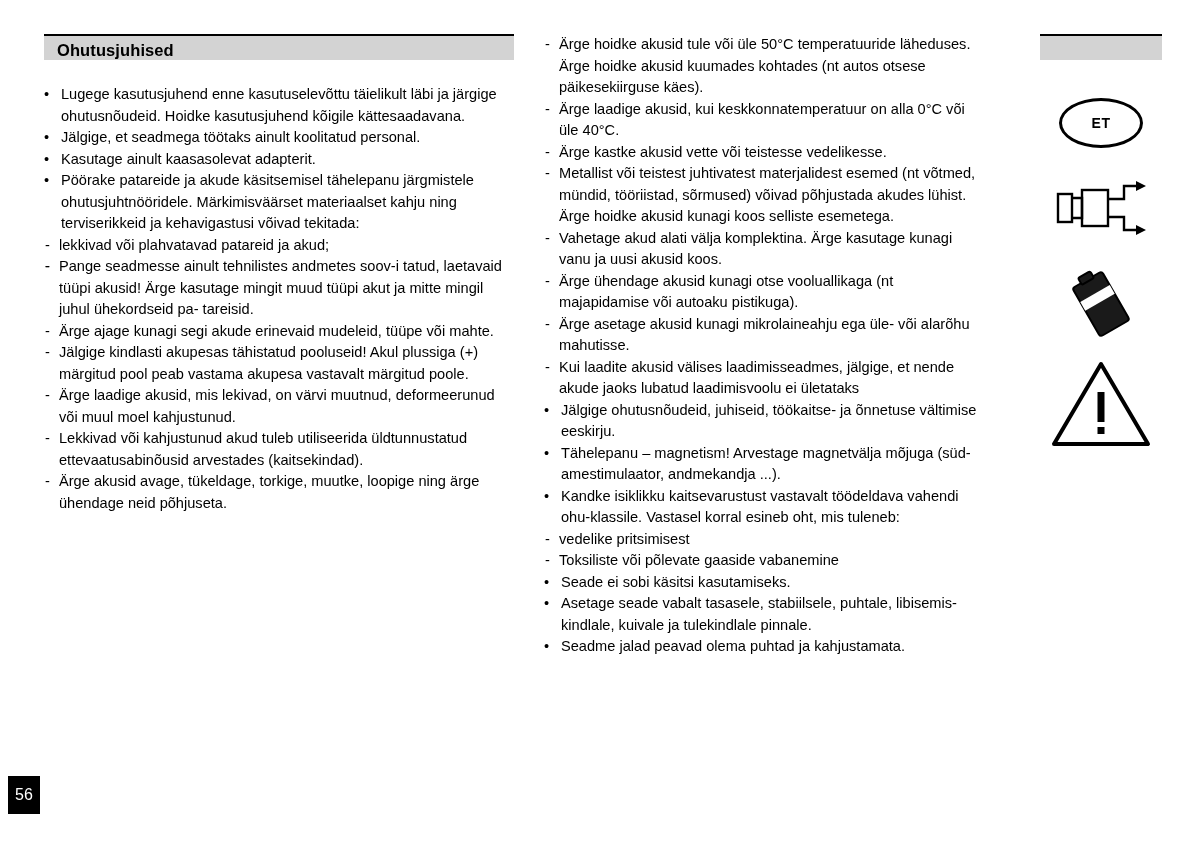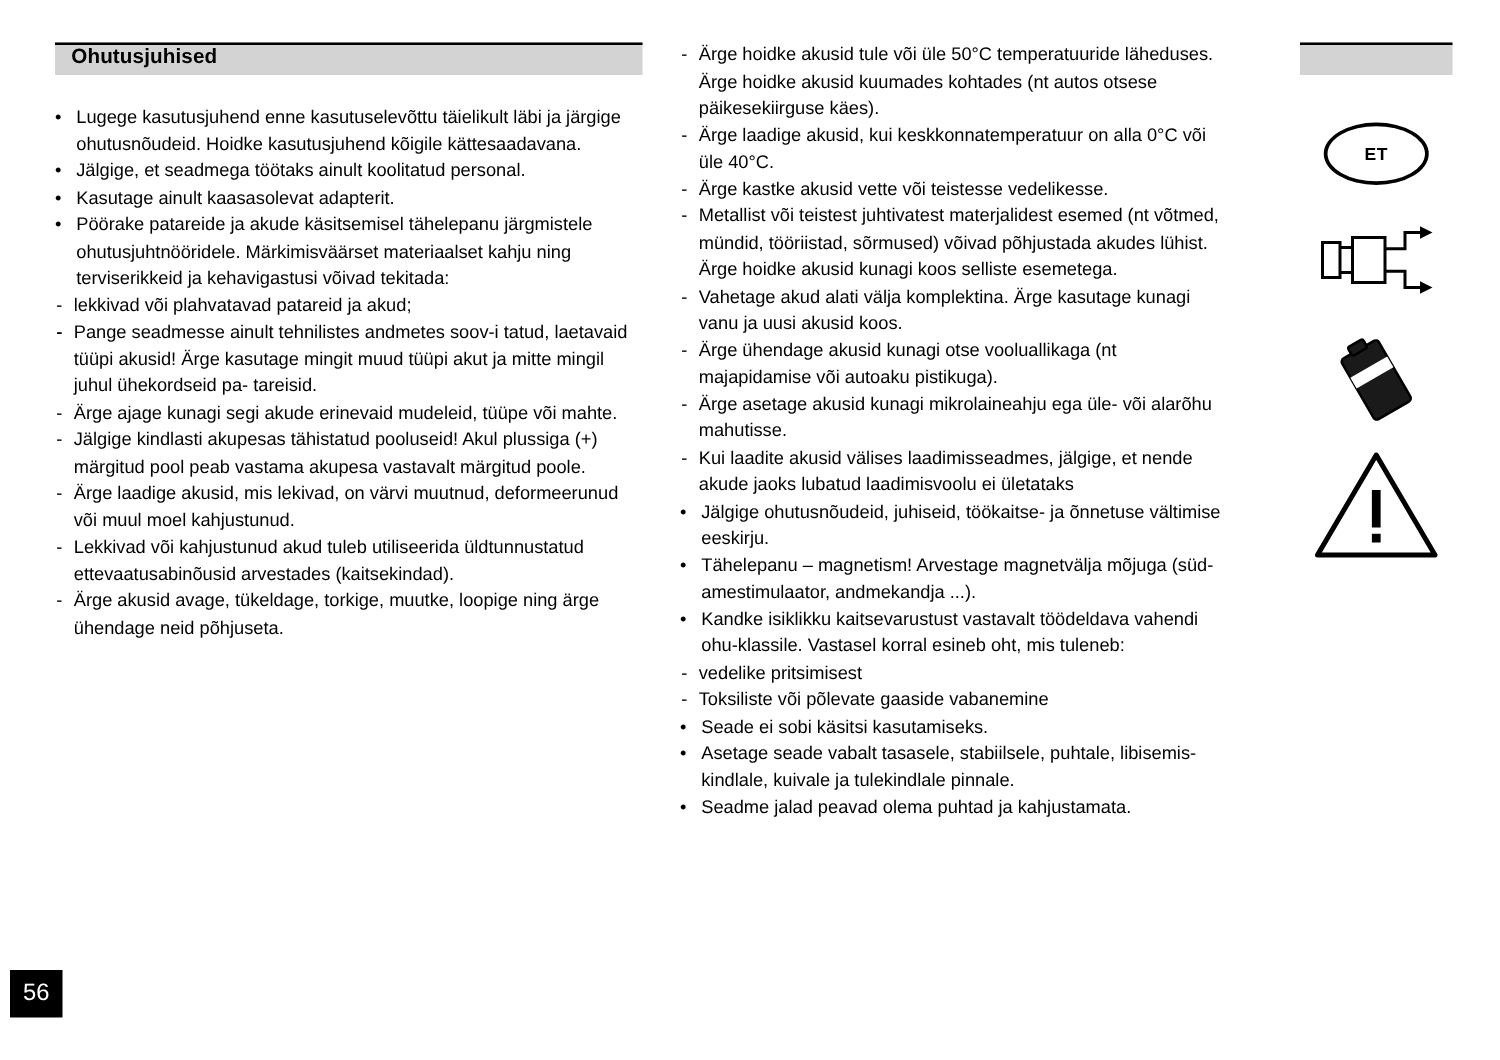--- a/index.html
+++ b/index.html
@@ -41,21 +41,21 @@
     top: 34px;
     width: 122px;
   }
 
   
   .heading-bar {
     background: #d3d3d3;
     height: 26px;
     width: 470px;
     display: flex;
-    align-items: flex-start;
+    align-items: flex-end;
     padding-left: 13px;
     box-sizing: border-box;
     border-top: 2px solid #000;
     font-weight: bold;
     font-size: 16.5px;
     letter-spacing: 0.1px;
   }
   .heading-bar-right {
     background: #d3d3d3;
     height: 26px;
@@ -108,25 +108,25 @@
 
   .first-item {
     margin-top: 24px !important;
   }
 
   
   .page-number {
     position: absolute;
     left: 8px;
     top: 776px;
-    width: 42px;
+    width: 32px;
     height: 38px;
     background: #000000;
     color: #ffffff;
-    font-size: 19px;
+    font-size: 16px;
     display: flex;
     align-items: center;
     justify-content: center;
   }
 
   
   .icon-block {
     width: 122px;
     display: flex;
     align-items: center;

